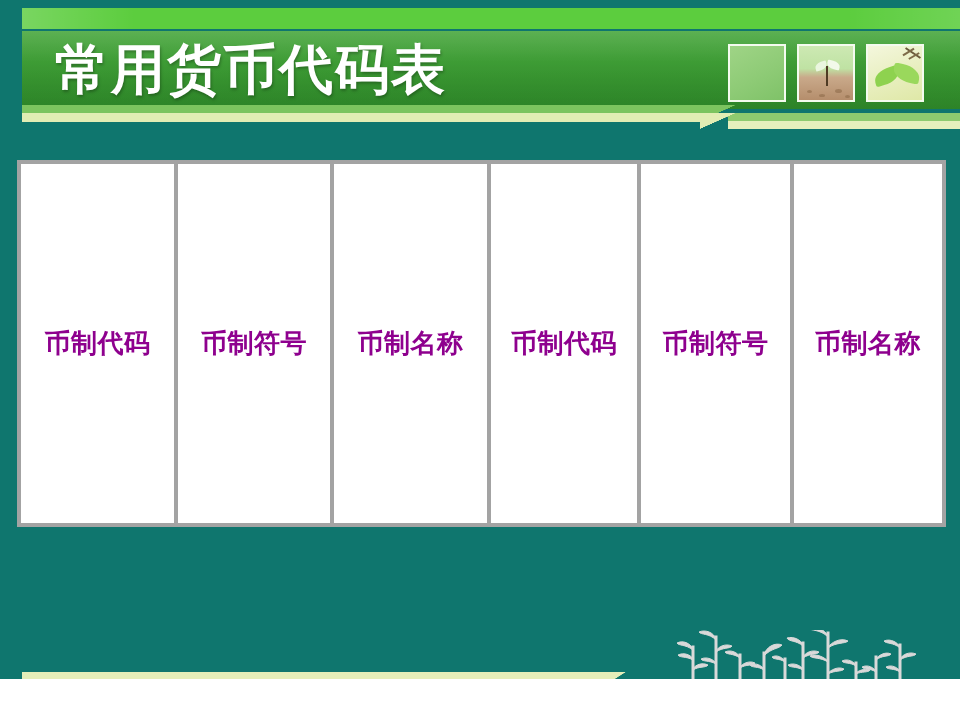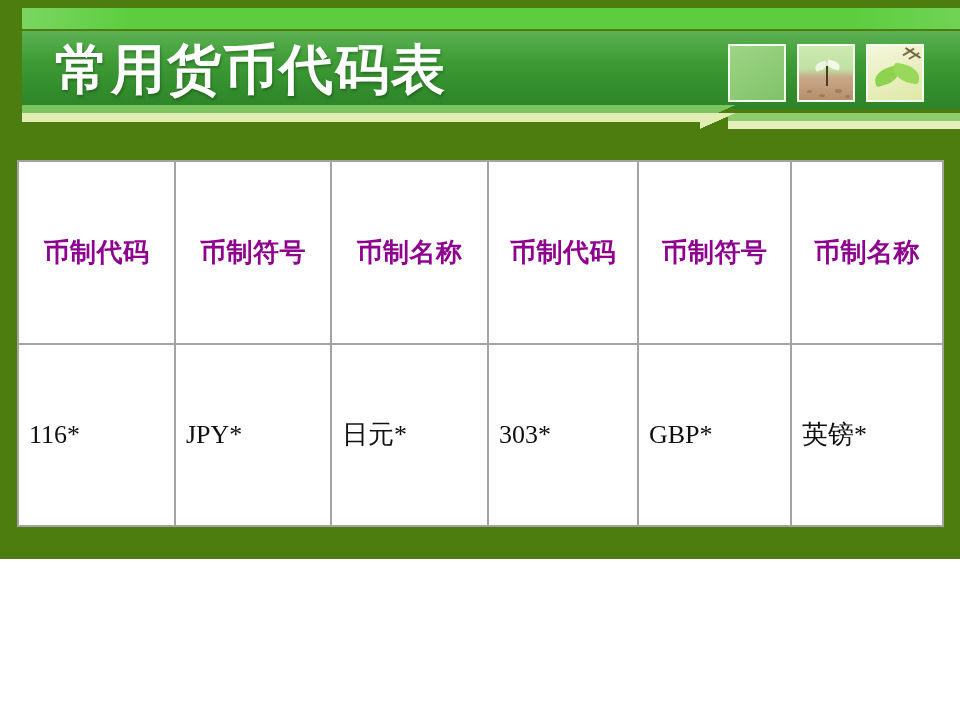--- a/index.html
+++ b/index.html
@@ -3,21 +3,21 @@
 <meta charset="utf-8">
 <style>
   html,body{margin:0;padding:0;}
   body{
     width:960px;height:720px;overflow:hidden;background:#ffffff;
     font-family:"Liberation Serif","DejaVu Serif",serif;
     position:relative;
   }
 
   
-  #slide{position:absolute;left:0;top:0;width:960px;height:559px;background:#4d7c0f;overflow:hidden;}
+  #slide{position:absolute;left:0;top:0;width:960px;height:679px;background:#0f766e;overflow:hidden;}
 
   
   .hdr-stripes{
     position:absolute;left:22px;top:8px;width:938px;height:21px;
     background:
       repeating-linear-gradient(135deg,
         #46b game 0 0),
       repeating-linear-gradient(135deg,
         #3ba935 0px, #3ba935 3px, #6ddb4a 3px, #6ddb4a 7px);
     background-color:#5ccd3e;
@@ -114,21 +114,21 @@
     position:absolute;left:40px;top:9px;width:12px;height:2px;background:#7d6b48;transform:rotate(-30deg);
   }
 
   
   #tbl-wrap{position:absolute;left:17px;top:160px;width:925px;height:367px;}
   table.ctable{
     border-collapse:collapse;width:925px;height:367px;table-layout:fixed;
     background:#fff;
   }
   table.ctable td{
-    border:2px solid #a3a3a3;
+    border:4px solid #a3a3a3;
     padding:9px 10px;
     font-size:26px;
     color:#101010;
     font-family:"Liberation Serif","DejaVu Serif",serif;
     vertical-align:middle;
   }
   tr.hdr-row td{
     color:#8e008e;font-weight:bold;font-size:26px;text-align:center;vertical-align:middle;
     font-family:"DejaVu Serif","Liberation Serif",serif;letter-spacing:.5px;
   }
@@ -210,28 +210,20 @@
       </colgroup>
       <tbody>
         <tr class="hdr-row">
           <td>币制代码</td>
           <td>币制符号</td>
           <td>币制名称</td>
           <td>币制代码</td>
           <td>币制符号</td>
           <td>币制名称</td>
         </tr>
-        <tr>
-          <td class="c-code">116*</td>
-          <td class="c-sym">JPY*</td>
-          <td class="c-name">日元*</td>
-          <td class="c-code">303*</td>
-          <td class="c-sym">GBP*</td>
-          <td class="c-name">英镑*</td>
-        </tr>
       </tbody>
     </table>
   </div>
 
   <div class="sprouts">
     <svg width="245" height="62" viewBox="0 0 245 62" fill="none">
       <g fill="#d9d9d9" stroke="#d9d9d9">
         <g>
           <rect x="17" y="16" width="2" height="46"></rect>
           <path d="M18 20 C10 14 4 16 2 13 C8 10 15 13 18 19 Z"></path>

